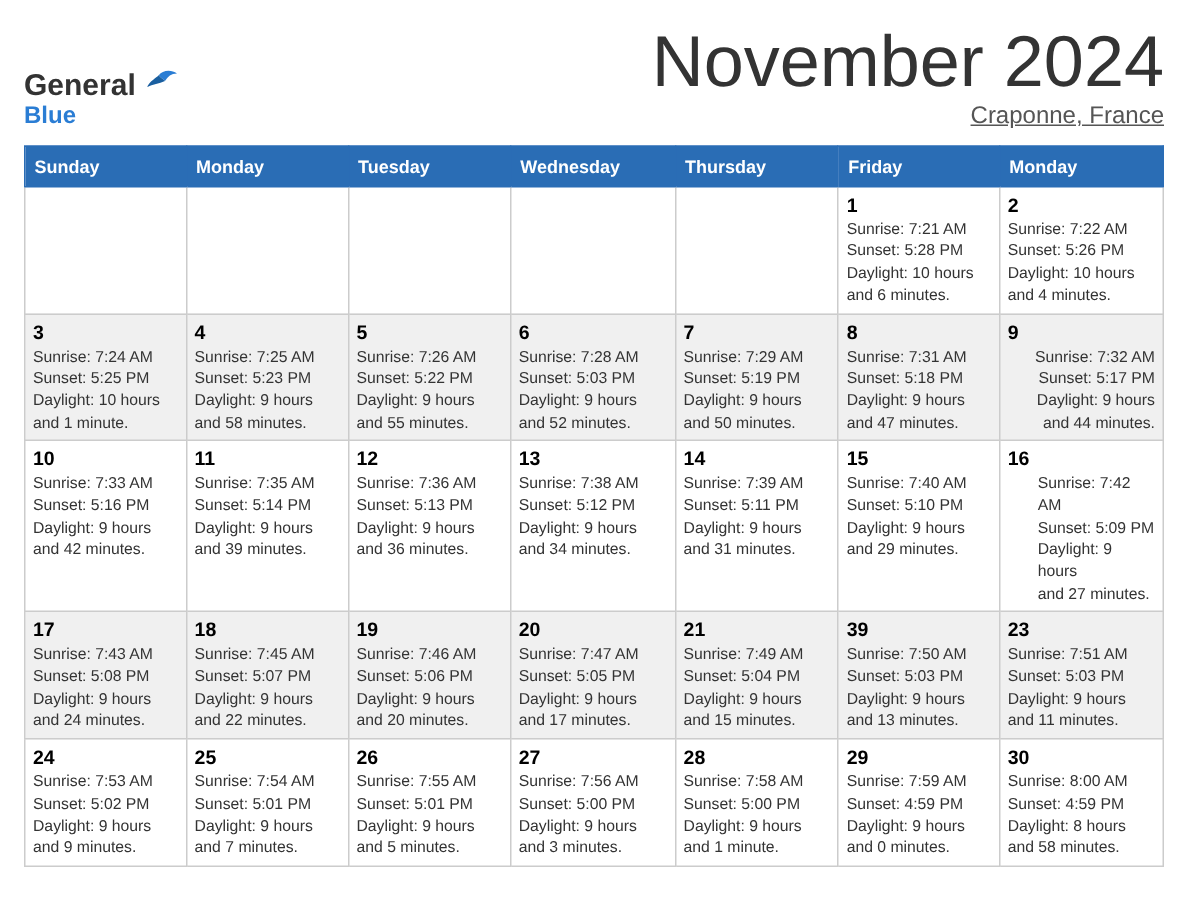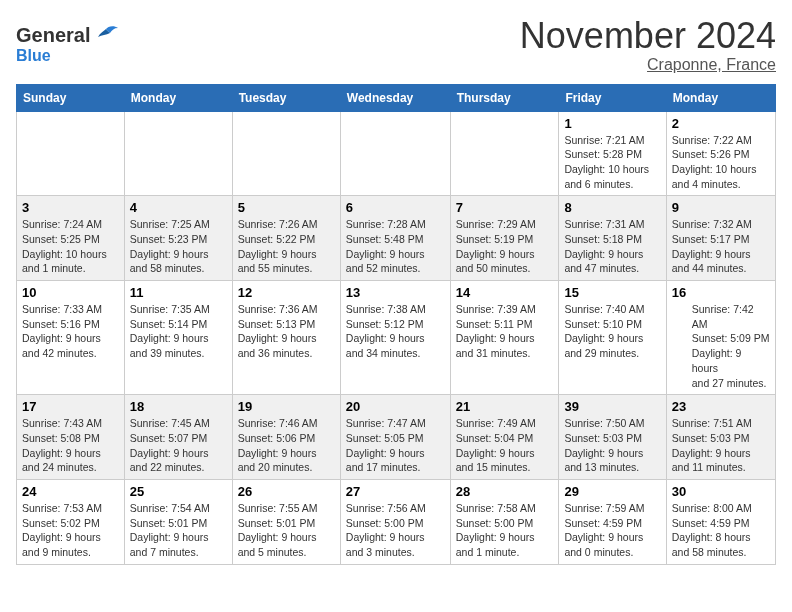--- a/index.html
+++ b/index.html
@@ -6,33 +6,33 @@
     body {
       font-family: Arial, sans-serif;
       background: #fff;
       width: 792px;
       min-height: 612px;
       padding: 16px;
     }
     .header {
       display: flex;
       justify-content: space-between;
-      align-items: center;
+      align-items: flex-end;
       margin-bottom: 10px;
     }
     .logo {
       display: flex;
       flex-direction: column;
       align-items: flex-start;
     }
     .title-block {
       text-align: right;
     }
     .title-block h1 {
-      font-size: 36px;
+      font-size: 48px;
       font-weight: normal;
       color: #333;
       line-height: 1.1;
     }
     .title-block h2 {
       font-size: 16px;
       font-weight: normal;
       color: #555;
       text-decoration: underline;
     }
@@ -180,41 +180,41 @@
         <td>
           <span class="day-num">5</span>
           <div class="day-info" style="white-space: pre-line;">Sunrise: 7:26 AM
 Sunset: 5:22 PM
 Daylight: 9 hours
 and 55 minutes.</div>
         </td>
         <td>
           <span class="day-num">6</span>
           <div class="day-info" style="white-space: pre-line;">Sunrise: 7:28 AM
-Sunset: 5:48 PM
+Sunset: 5:03 PM
 Daylight: 9 hours
 and 52 minutes.</div>
         </td>
         <td>
           <span class="day-num">7</span>
           <div class="day-info" style="white-space: pre-line;">Sunrise: 7:29 AM
 Sunset: 5:19 PM
 Daylight: 9 hours
 and 50 minutes.</div>
         </td>
         <td>
           <span class="day-num">8</span>
           <div class="day-info" style="white-space: pre-line;">Sunrise: 7:31 AM
 Sunset: 5:18 PM
 Daylight: 9 hours
 and 47 minutes.</div>
         </td>
         <td>
           <span class="day-num">9</span>
-          <div class="day-info" style="white-space: pre-line;">Sunrise: 7:32 AM
+          <div class="day-info" style="white-space: pre-line; text-align: right;">Sunrise: 7:32 AM
 Sunset: 5:17 PM
 Daylight: 9 hours
 and 44 minutes.</div>
         </td>
       </tr>
       <tr class="row-odd">
         <td>
           <span class="day-num">10</span>
           <div class="day-info" style="white-space: pre-line;">Sunrise: 7:33 AM
 Sunset: 5:16 PM

